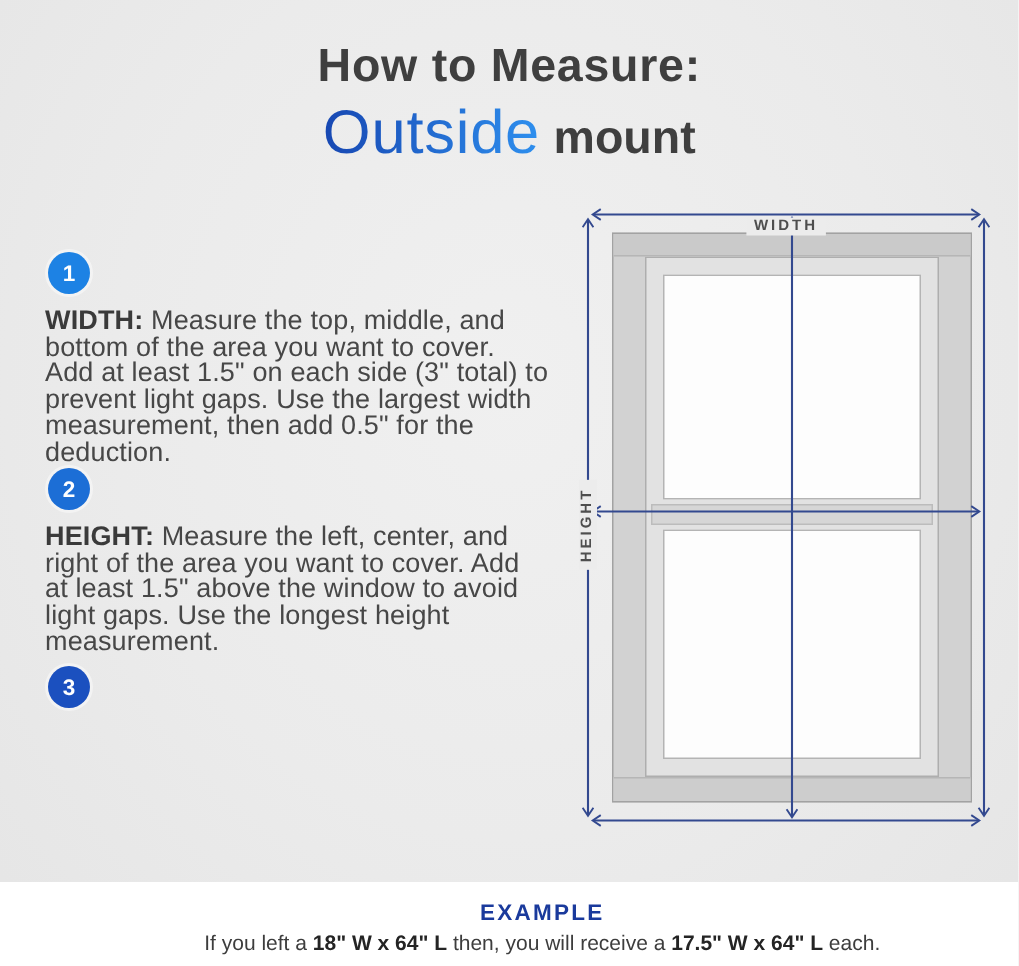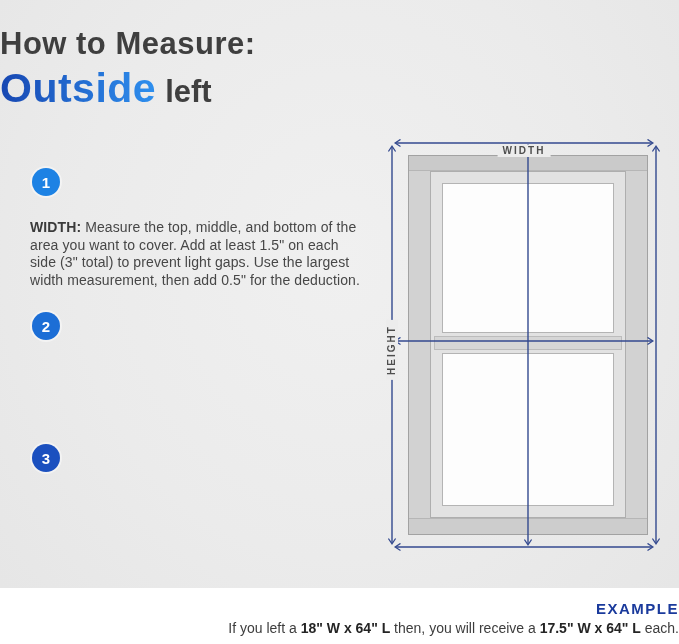--- a/index.html
+++ b/index.html
@@ -5,25 +5,25 @@
   * { margin:0; padding:0; box-sizing:border-box; }
   html,body { width:679px; height:644px; }
   body { font-family:"Liberation Sans", sans-serif; }
 
   .page {
     position:relative; width:679px; height:644px; overflow:hidden;
     background:radial-gradient(ellipse at 50% 40%, #f0f0f0 0%, #ebebeb 55%, #e5e5e5 100%);
   }
 
   
-  .title-block { position:absolute; top:26px; left:0; right:0; }
+  .title-block { position:absolute; top:26px; left:0; right:0; text-align:center; }
   .title-line1 { font-size:31px; font-weight:600; color:#3f3f3f; letter-spacing:0.5px; }
   .title-line2 { margin-top:3px; }
   .title-highlight {
-    font-size:41px; font-weight:700; letter-spacing:0.5px;
+    font-size:41px; font-weight:400; letter-spacing:0.5px;
     background:linear-gradient(90deg,#1747b2 0%, #2e8fee 100%);
     -webkit-background-clip:text; background-clip:text;
     -webkit-text-fill-color:transparent; color:#1d5fd0;
   }
   .title-suffix { font-size:31px; font-weight:600; color:#3f3f3f; margin-left:9px; }
 
   
   .step { position:absolute; left:30px; width:340px; }
   .step-1 { top:168px; }
   .step-2 { top:312px; }
@@ -31,22 +31,22 @@
   .step-circle {
     width:28px; height:28px; border-radius:50%; margin-left:2px;
     display:flex; align-items:center; justify-content:center;
     color:#fff; font-size:15px; font-weight:700;
     box-shadow:0 0 0 2px rgba(255,255,255,0.45);
   }
   .step-1 .step-circle { background:#1d82e4; }
   .step-2 .step-circle { background:#1c6ed6; }
   .step-3 .step-circle { background:#1b50bf; }
   .step-text {
-    margin-top:23px; width:336px;
-    font-size:14px; line-height:17.5px; color:#474747; letter-spacing:0.1px;
+    margin-top:9px; width:336px;
+    font-size:18px; line-height:17.5px; color:#474747; letter-spacing:0.1px;
   }
   .step-label { font-weight:700; color:#3a3a3a; }
 
   
   .diagram { position:absolute; left:388px; top:137px; width:272px; height:416px; }
   .casing {
     position:absolute; left:20px; top:18px; width:240px; height:380px;
     background:#d2d2d2; border:1px solid #a2a2a2;
   }
   .casing-head { position:absolute; left:0; top:0; right:0; height:15px;
@@ -70,48 +70,49 @@
     position:absolute; font-size:10px; font-weight:600; color:#4e4e4e;
     letter-spacing:2px; background:#ececec; padding:0 5px; line-height:12px;
     white-space:nowrap;
   }
   .width-label { left:136px; top:14px; transform:translate(-50%,-50%); }
   .height-label { left:4px; top:213px; transform:translate(-50%,-50%) rotate(-90deg); }
 
   
   .footer {
     position:absolute; left:0; right:0; top:588px; bottom:0;
-    background:#ffffff; text-align:right;padding-left:44px;
+    background:#ffffff; text-align:center;padding-left:44px;
   }
   .example-heading {
     margin-top:12px; font-size:15px; font-weight:700;
     color:#1a3a9c; letter-spacing:1.5px;
   }
   .example-text { margin-top:3px; font-size:14px; color:#3d3d3d; }
   .example-text b { color:#242424; }
 </style>
 </head>
 <body>
 
 <div class="page">
 
   <div class="title-block">
     <div class="title-line1">How to Measure:</div>
     <div class="title-line2">
-      <span class="title-highlight">Outside</span><span class="title-suffix">left</span>
+      <span class="title-highlight">Outside</span><span class="title-suffix">mount</span>
     </div>
   </div>
 
   <div class="step step-1">
     <div class="step-circle">1</div>
     <p class="step-text"><span class="step-label">WIDTH:</span><span> Measure the top, middle, and bottom of the area you want to cover. Add at least 1.5" on each side (3" total) to prevent light gaps. Use the largest width measurement, then add 0.5" for the deduction.</span></p>
   </div>
 
   <div class="step step-2">
     <div class="step-circle">2</div>
+    <p class="step-text"><span class="step-label">HEIGHT:</span><span> Measure the left, center, and right of the area you want to cover. Add at least 1.5" above the window to avoid light gaps. Use the longest height measurement.</span></p>
   </div>
 
   <div class="step step-3">
     <div class="step-circle">3</div>
   </div>
 
   <div class="diagram">
     <div class="casing">
       <div class="casing-head"></div>
       <div class="casing-sill"></div>

